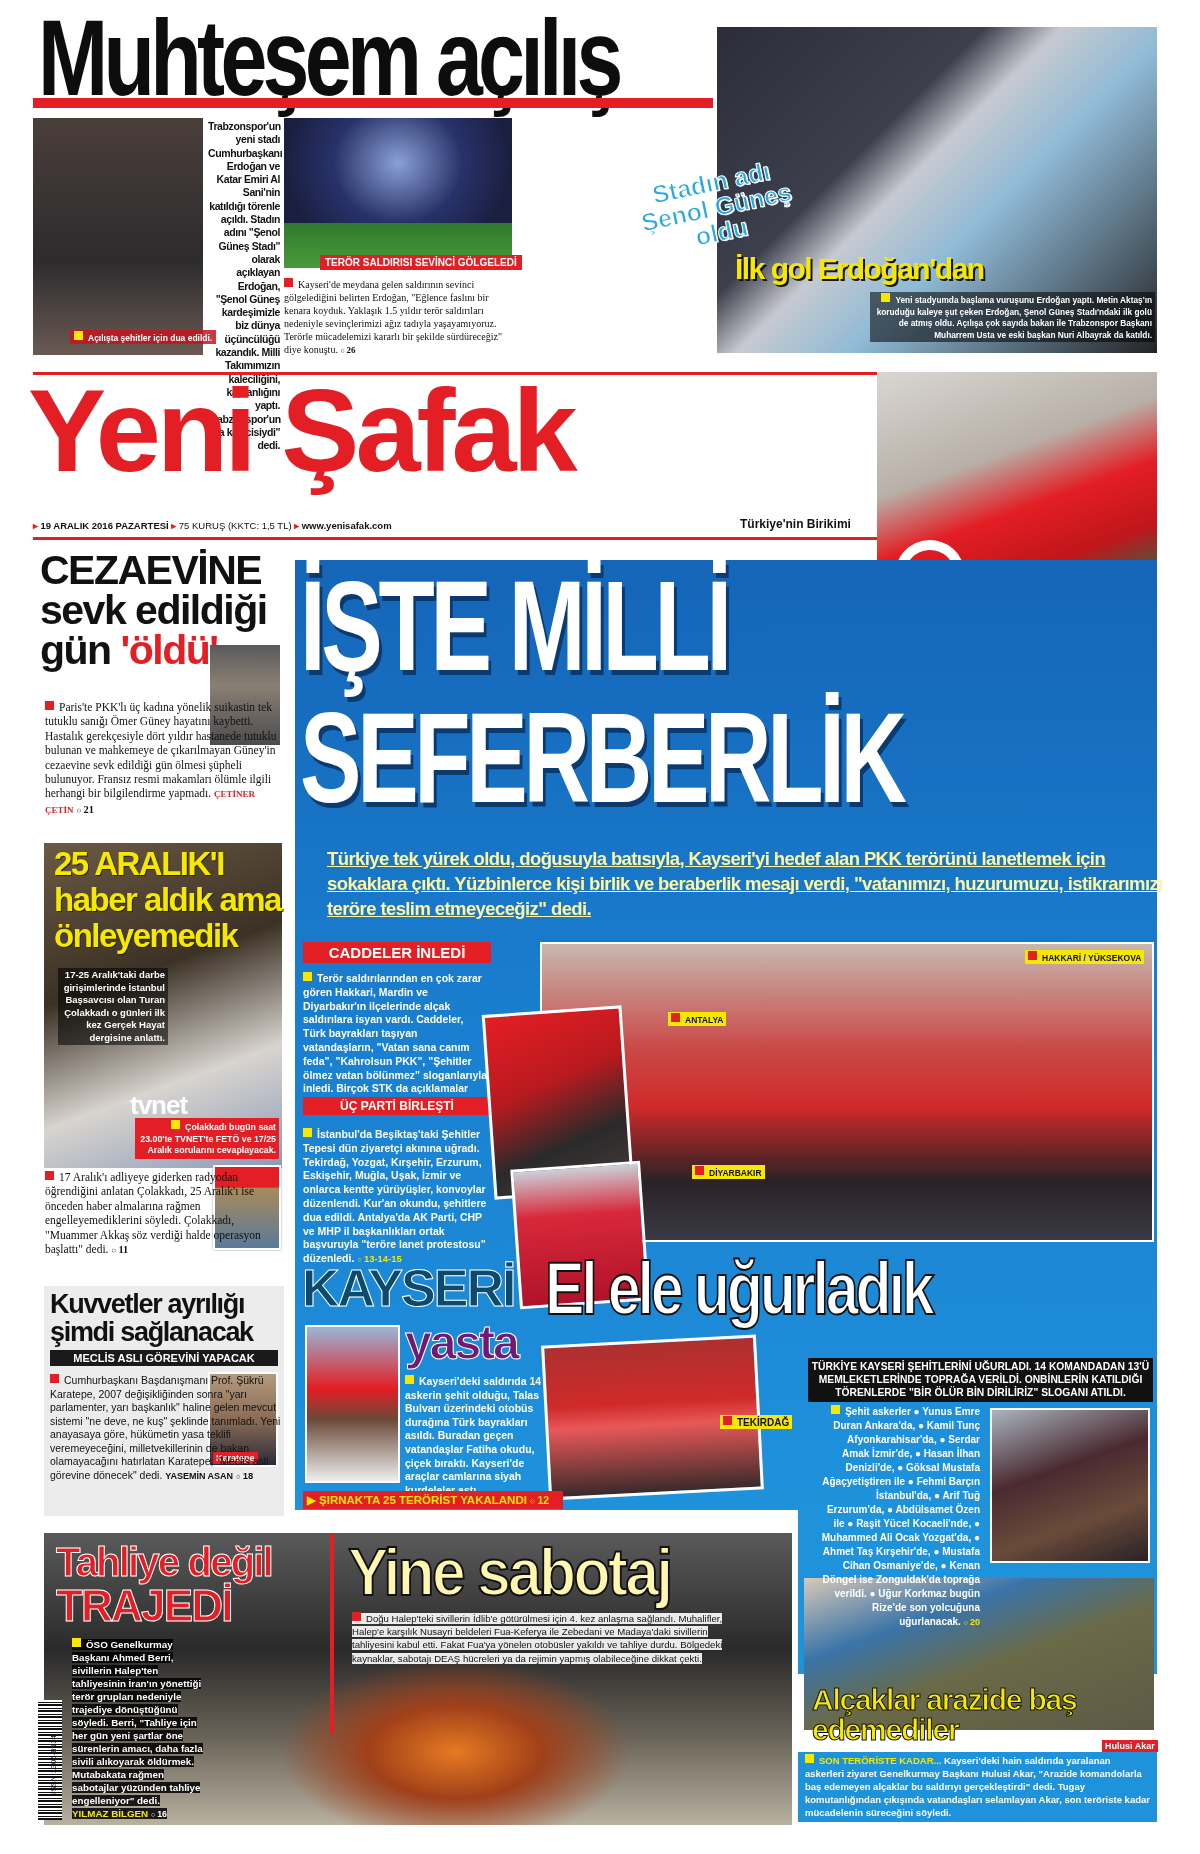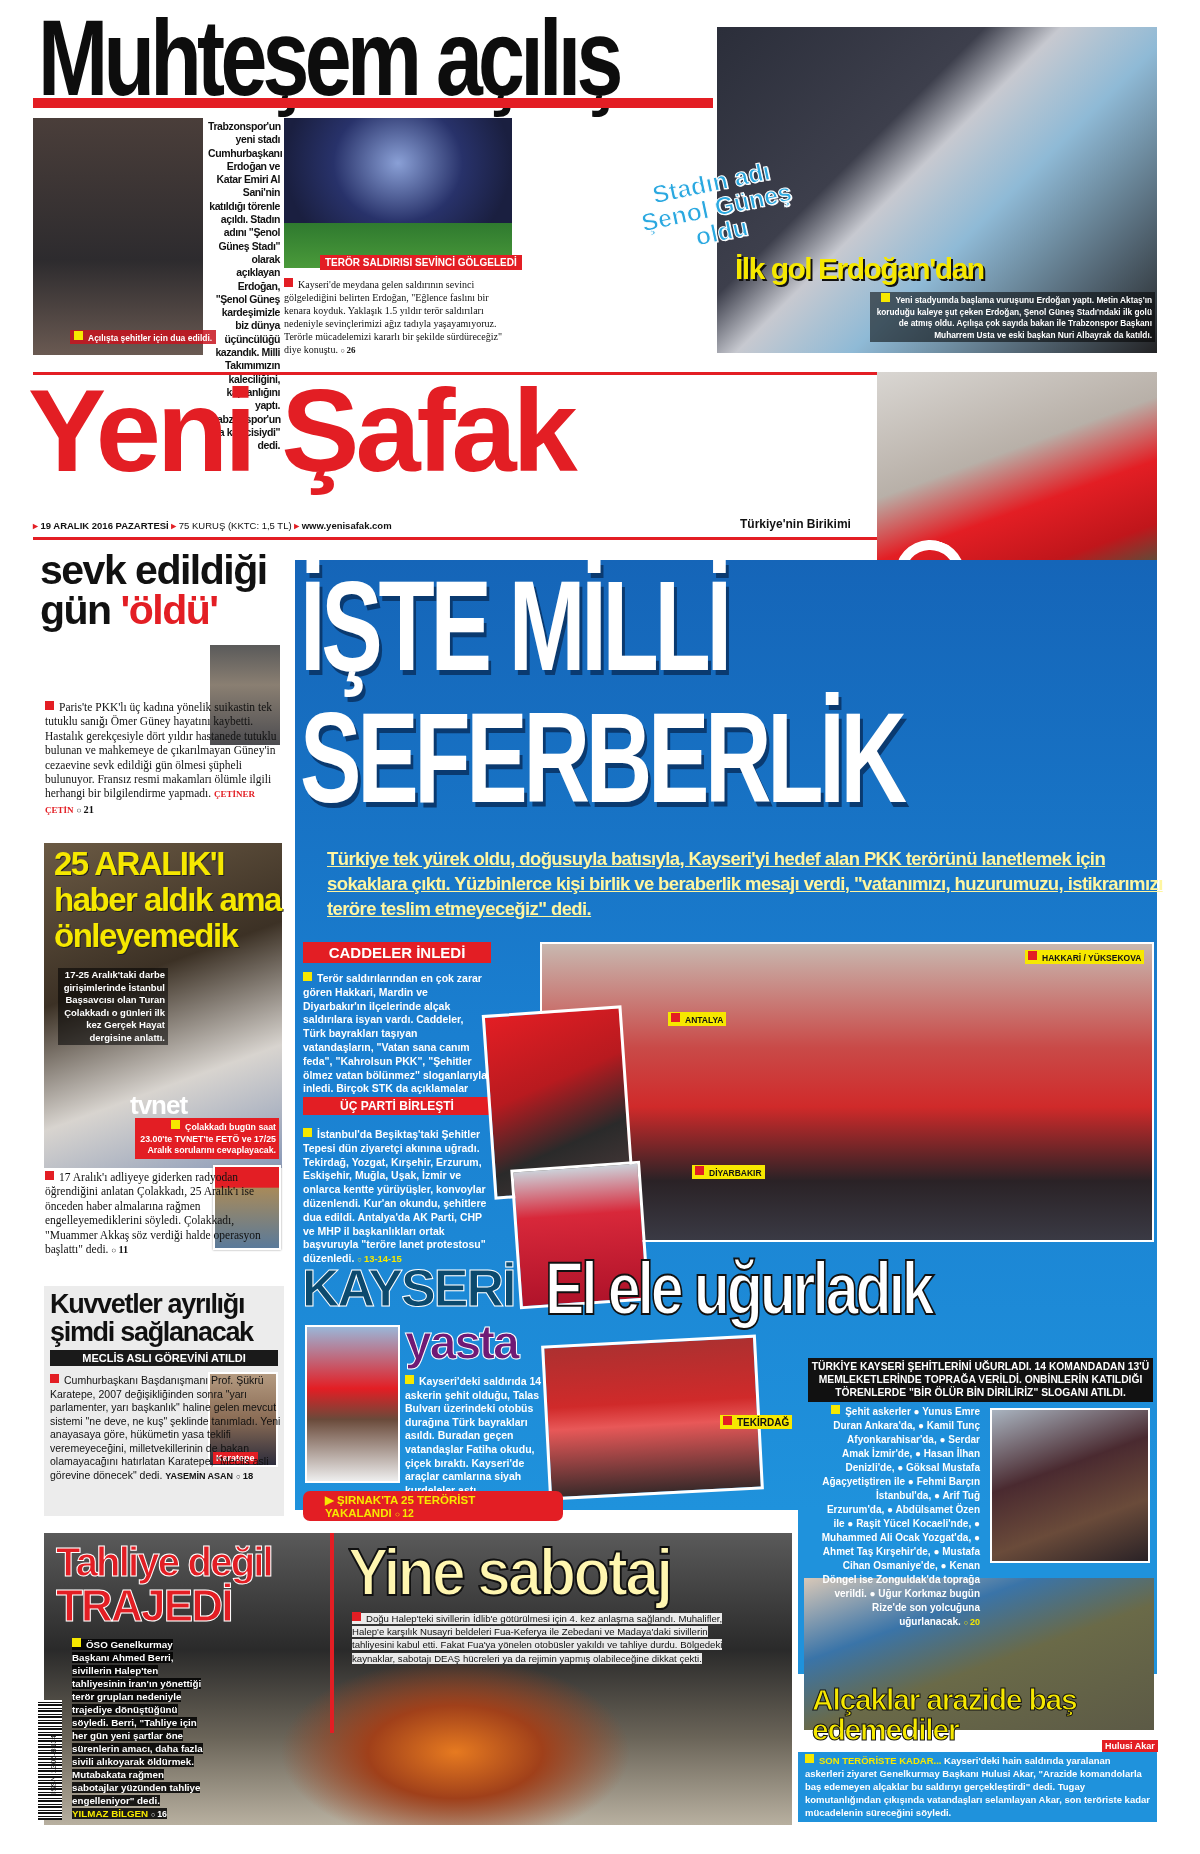--- a/index.html
+++ b/index.html
@@ -75,21 +75,21 @@
   #label-hakkari { left: 1025px; top: 950px; font-size: 8.5px; background: #f6e800; color: #111; font-weight: bold; padding: 1px 3px; z-index: 3; }
   #photo-antalya { left: 488px; top: 1010px; width: 140px; height: 185px; background: linear-gradient(160deg,#e31e24,#b81a1f 40%,#2a2a2a 70%,#4a3a3a); border: 3px solid #fff; transform: rotate(-4deg); z-index: 2; }
   #label-antalya { left: 668px; top: 1012px; font-size: 8.5px; background: #f6e800; color: #111; font-weight: bold; padding: 1px 3px; z-index: 3; }
   #photo-diyarbakir { left: 515px; top: 1165px; width: 130px; height: 140px; background: linear-gradient(180deg,#ccd0d8,#d8283a 35%,#b0132a); border: 3px solid #fff; transform: rotate(-4deg); z-index: 2; }
   #label-diyarbakir { left: 692px; top: 1165px; font-size: 8.5px; background: #f6e800; color: #111; font-weight: bold; padding: 1px 3px; z-index: 3; }
 
   #kay-title { left: 302px; top: 1262px; font-size: 52px; line-height: 52px; font-weight: 900; color: #0c4a6e; letter-spacing: -2px; -webkit-text-stroke: 1px #fff; z-index: 2; }
   #kay-title2 { left: 405px; top: 1318px; font-size: 48px; line-height: 50px; font-weight: 900; color: #701a75; letter-spacing: -2px; -webkit-text-stroke: 1px #fff; z-index: 3; }
   #kay-photo { left: 305px; top: 1325px; width: 95px; height: 158px; background: linear-gradient(180deg,#9ab6d8,#e31e24 40%,#6a4a3a 60%,#eee); border: 2px solid #fff; z-index: 2; }
   #kay-text { left: 405px; top: 1375px; width: 150px; font-size: 10.5px; line-height: 13.6px; color: #fff; font-weight: bold; z-index: 2; }
-  #sirnak-banner { left: 303px; top: 1491px; width: 260px; background: #e31e24; color: #f6e800; font-size: 11.5px; font-weight: bold; padding: 2px 22px; z-index: 2; border-radius: 7px; }
+  #sirnak-banner { left: 303px; top: 1491px; width: 260px; background: #e31e24; color: #f6e800; font-size: 11.5px; font-weight: bold; padding: 2px 4px; z-index: 2; }
   #sirnak-banner .ref { color: #f6e800; }
 
   #photo-tekirdag { left: 545px; top: 1340px; width: 215px; height: 155px; background: linear-gradient(180deg,#ad3030,#d02a2a 40%,#e85858 55%,#3a2a2a); border: 3px solid #fff; transform: rotate(-3deg); }
   #label-tekirdag { left: 720px; top: 1415px; font-size: 10px; background: #f6e800; color: #111; font-weight: bold; padding: 1px 3px; z-index: 3; }
 
   #elele { left: 545px; top: 1250px; font-size: 74px; line-height: 78px; font-weight: 900; color: #fff; letter-spacing: -4px; transform: scaleX(0.8); transform-origin: left; white-space: nowrap; -webkit-text-stroke: 2px #111; z-index: 4; }
   #elele-deck { left: 808px; top: 1358px; width: 345px; font-size: 10.3px; line-height: 13.2px; color: #fff; background: #111; font-weight: bold; text-align: center; padding: 2px; z-index: 4; }
   #sehit-text { left: 820px; top: 1405px; width: 160px; font-size: 10px; line-height: 14px; color: #fff; font-weight: bold; text-align: right; z-index: 2; }
   #sehit-text .ref { color: #f6e800; }
   #photo-sehit { left: 990px; top: 1408px; width: 160px; height: 155px; background: linear-gradient(160deg,#a9b4c0,#4a2a30 40%,#6a4b3a 70%,#2a2226); border: 2px solid #fff; z-index: 2; }
@@ -145,20 +145,21 @@
   <span class="sep">▸ </span><span>19 ARALIK 2016 PAZARTESİ</span>
   <span class="sep"> ▸ </span><span style="font-weight:normal">75 KURUŞ (KKTC: 1,5 TL)</span>
   <span class="sep"> ▸ </span><span>www.yenisafak.com</span>
 </div>
 <div class="abs" id="mast-tagline">Türkiye'nin Birikimi</div>
 <div class="abs" id="mast-bottomline"></div>
 <div class="abs photo" id="mast-photo"></div>
 <div class="abs" id="mast-flag-crescent"></div>
 
 <div class="abs" id="cez-title">
+  <div>CEZAEVİNE</div>
   <div>sevk edildiği</div>
   <div><span>gün </span><span class="red">'öldü'</span></div>
 </div>
 <div class="abs photo" id="cez-photo"></div>
 <div class="abs serif" id="cez-text">
   <span class="bullet-red"></span><span>Paris'te PKK'lı üç kadına yönelik suikastin tek tutuklu sanığı Ömer Güney hayatını kaybetti. Hastalık gerekçesiyle dört yıldır hastanede tutuklu bulunan ve mahkemeye de çıkarılmayan Güney'in cezaevine sevk edildiği gün ölmesi şüpheli bulunuyor. Fransız resmi makamları ölümle ilgili herhangi bir bilgilendirme yapmadı.</span>
   <span class="byline">ÇETİNER ÇETİN</span>
   <span class="ref">21</span>
 </div>
 
@@ -172,21 +173,21 @@
 <div class="abs" id="aralik-tvnet">tvnet</div>
 <div class="abs bullet-yel" id="aralik-tvcaption">Çolakkadı bugün saat 23.00'te TVNET'te FETÖ ve 17/25 Aralık sorularını cevaplayacak.</div>
 <div class="abs" id="aralik-mag" title="GERÇEK HAYAT"></div>
 <div class="abs serif" id="aralik-text">
   <span class="bullet-red"></span><span>17 Aralık'ı adliyeye giderken radyodan öğrendiğini anlatan Çolakkadı, 25 Aralık'ı ise önceden haber almalarına rağmen engelleyemediklerini söyledi. Çolakkadı, "Muammer Akkaş söz verdiği halde operasyon başlattı" dedi.</span>
   <span class="ref">11</span>
 </div>
 
 <div class="abs" id="kuv-box"></div>
 <div class="abs" id="kuv-title">Kuvvetler ayrılığı şimdi sağlanacak</div>
-<div class="abs" id="kuv-banner">MECLİS ASLI GÖREVİNİ ATILDI</div>
+<div class="abs" id="kuv-banner">MECLİS ASLI GÖREVİNİ YAPACAK</div>
 <div class="abs photo" id="kuv-photo"></div>
 <div class="abs" id="kuv-photo-label">Karatepe</div>
 <div class="abs" id="kuv-text">
   <span class="bullet-red"></span><span>Cumhurbaşkanı Başdanışmanı Prof. Şükrü Karatepe, 2007 değişikliğinden sonra "yarı parlamenter, yarı başkanlık" haline gelen mevcut sistemi "ne deve, ne kuş" şeklinde tanımladı. Yeni anayasaya göre, hükümetin yasa teklifi veremeyeceğini, milletvekillerinin de bakan olamayacağını hatırlatan Karatepe, "Meclis asli görevine dönecek" dedi.</span>
   <span class="byline">YASEMİN ASAN</span>
   <span class="ref">18</span>
 </div>
 
 <div class="abs" id="main-blue"></div>
 <div class="abs" id="main-headline">

